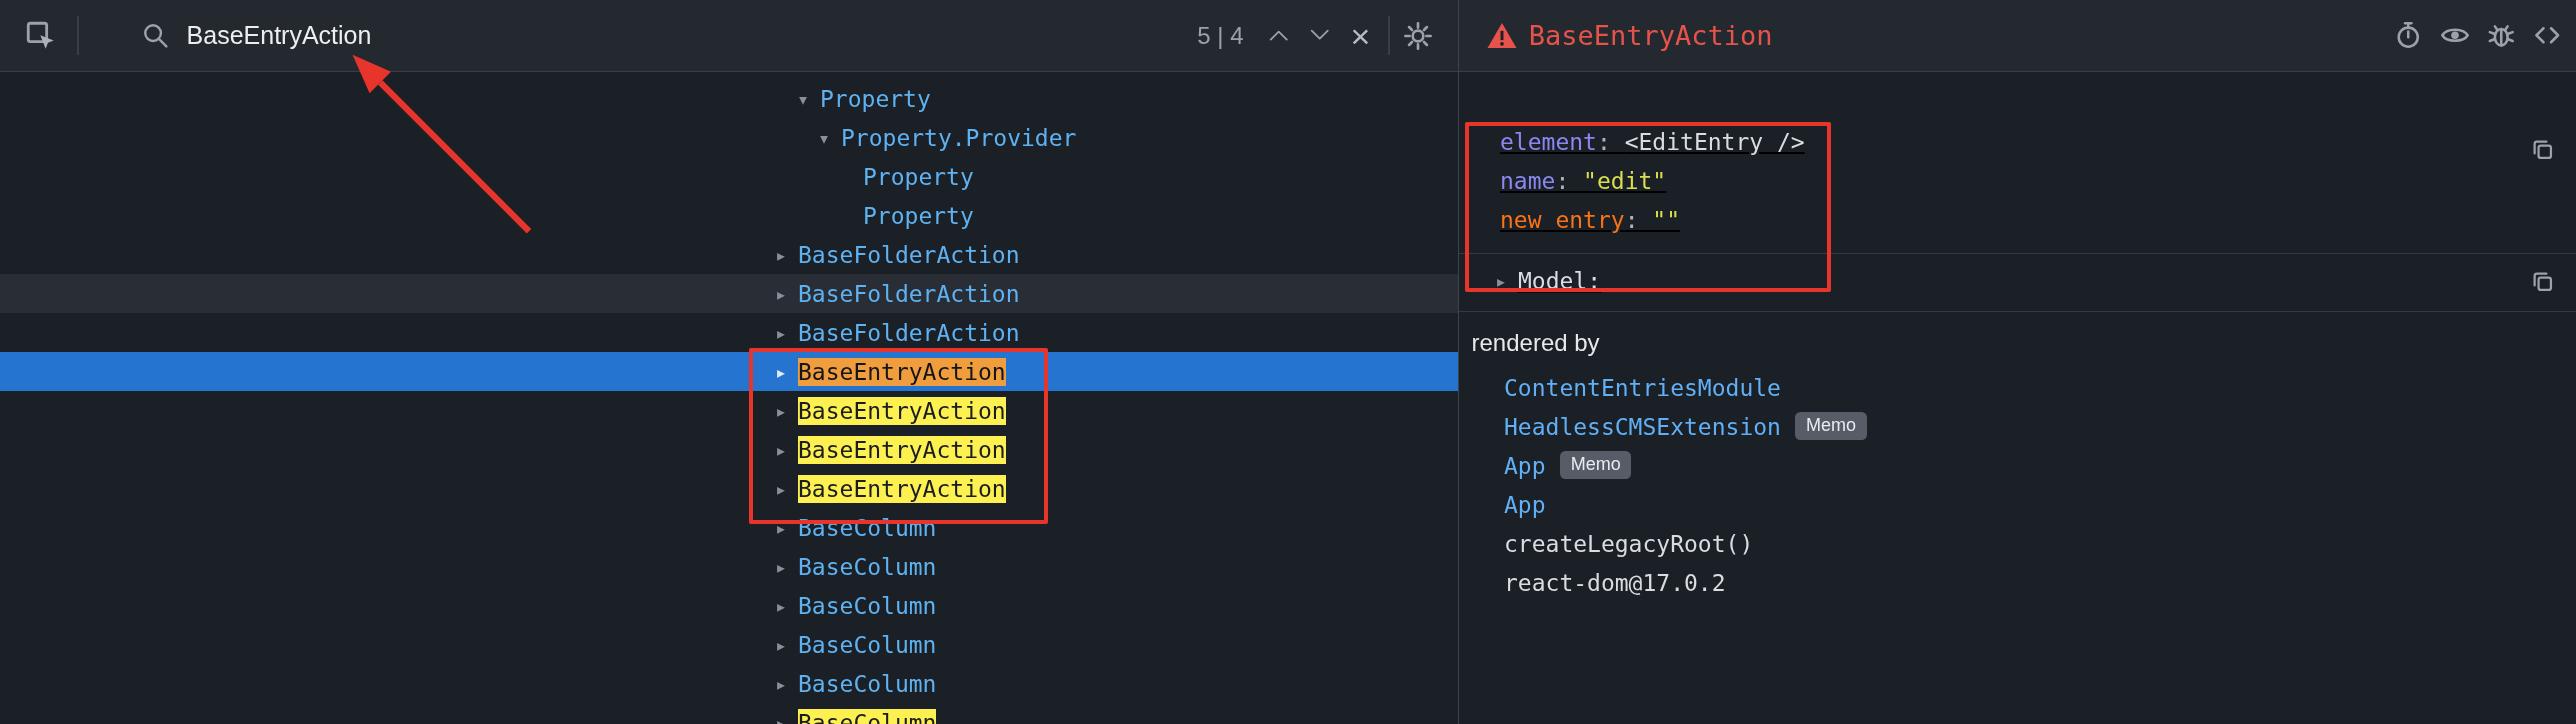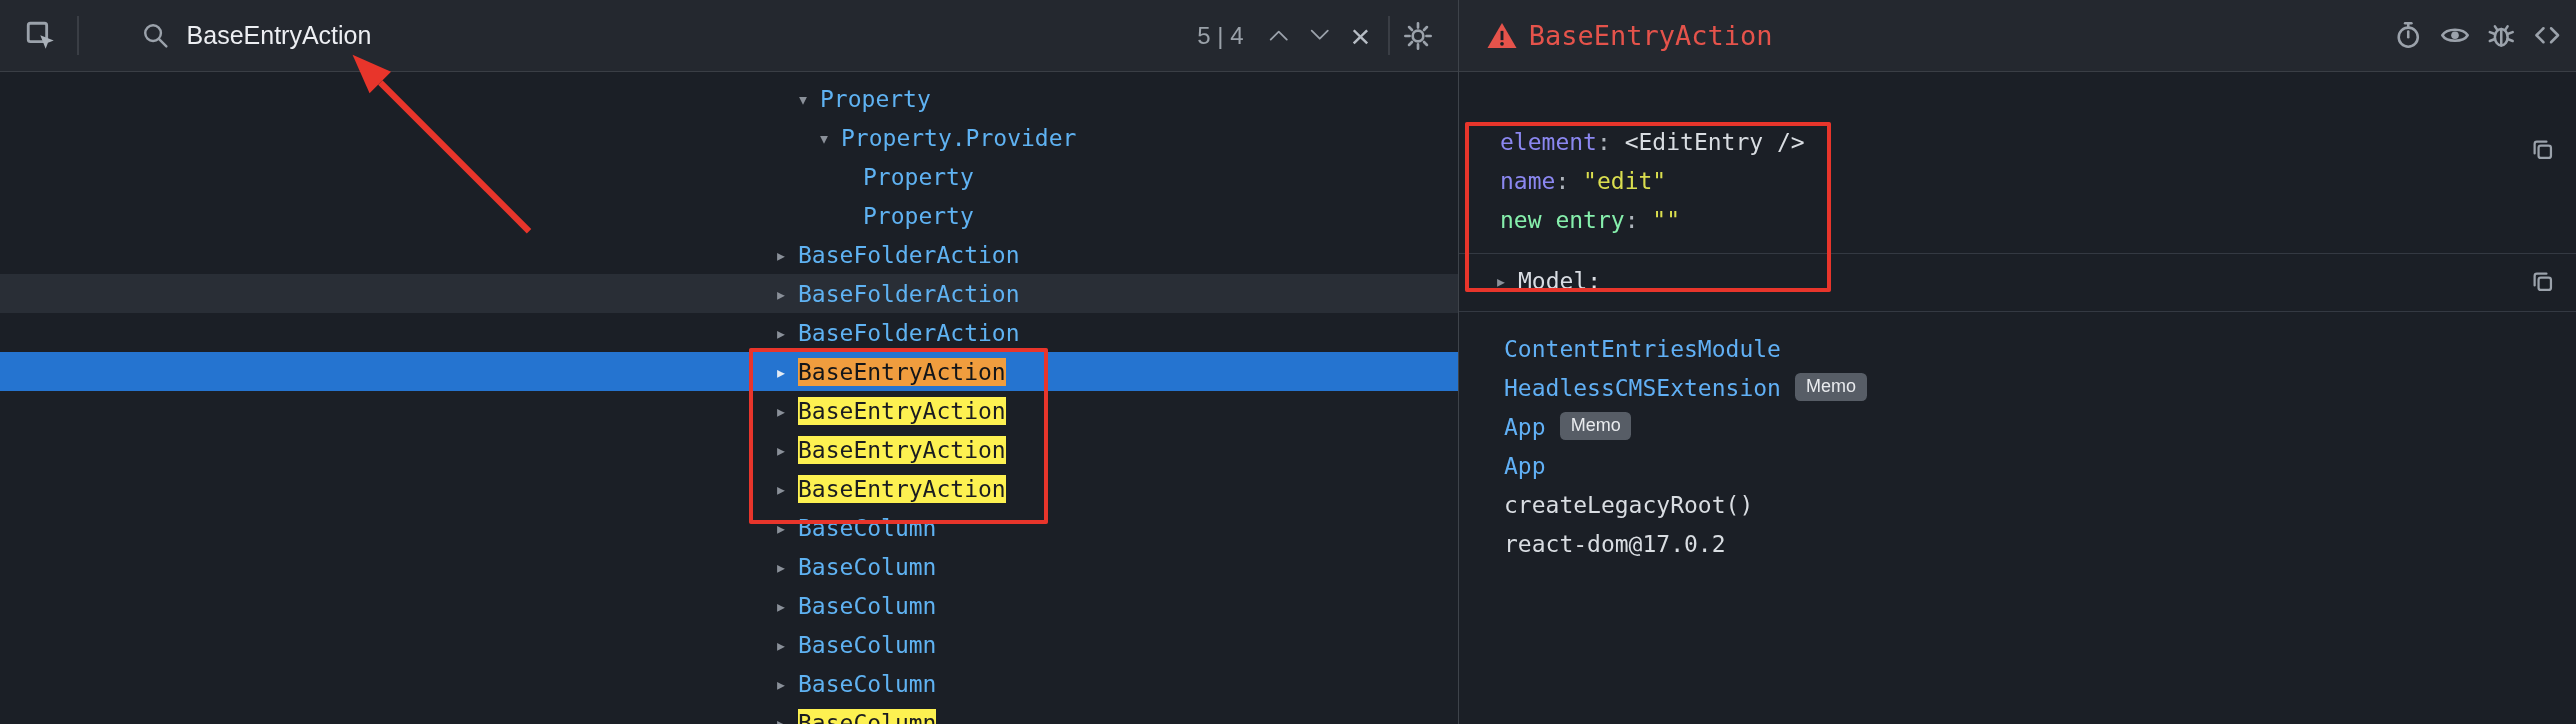--- a/index.html
+++ b/index.html
@@ -48,23 +48,23 @@
   
   .inspector-body { flex:1; overflow:hidden; padding-top:50px; }
   .section { position:relative; border-bottom:1.8px solid #343942; }
   .section.rb-section { border-bottom:none; }
   .props-section { padding-bottom:14.3px; }
   .hooks-section { padding-top:7.2px; padding-bottom:10.8px; }
   .rb-section { padding-top:10.8px; }
   .sec-label { height:39px; display:flex; align-items:center; padding-left:12.5px;
                font-size:24px; color:#e6e9ee; }
   .kv-row { height:39px; display:flex; align-items:center; padding-left:41px;
-            font-family:"DejaVu Sans Mono", monospace; font-size:23px; white-space:pre; }
+            font-family:"DejaVu Sans Mono", monospace; font-size:23px; white-space:pre;text-decoration:underline; }
   .key { color:#8b87f0; }
-  .key.dim { color:#86efac; }
+  .key.dim { color:#f97316; }
   .colon { color:#aeb4bc; }
   .val-el  { color:#d9dde2; }
   .val-str { color:#dade4f; }
   .hook-row { padding-left:36px; }
   .hooks-chev { color:#8a9099; }
   .hook-label { color:#d9dde3;text-align:center; }
   .rb-row { height:39px; display:flex; align-items:flex-end; padding-left:45px;
             font-family:"DejaVu Sans Mono", monospace; font-size:23px; color:#d9dde2; white-space:pre; }
   .rb-link { color:#61b0f5; }
   .badge { margin-left:14.3px; background:#575d66; color:#e9ebee; border-radius:5.4px;
@@ -257,20 +257,21 @@
           </div>
         <span class="copy-btn">
           <svg width="27" height="27" viewBox="0 0 24 24">
             <rect class="st" x="8.5" y="8.5" width="11" height="11" rx="2"></rect>
             <path class="st" d="M15.5 5 H7 a2 2 0 0 0 -2 2 v8.5"></path>
           </svg>
         </span>
       </div>
 
       <div class="section rb-section">
+        <div class="sec-label">rendered by</div>
         <div>
             <div class="rb-row"><span class="rb-link">ContentEntriesModule</span></div>
             <div class="rb-row"><span class="rb-link">HeadlessCMSExtension</span><span class="badge">Memo</span></div>
             <div class="rb-row"><span class="rb-link">App</span><span class="badge">Memo</span></div>
             <div class="rb-row"><span class="rb-link">App</span></div>
             <div class="rb-row"><span class="rb-plain">createLegacyRoot()</span></div>
             <div class="rb-row"><span class="rb-plain">react-dom@17.0.2</span></div>
           </div>
       </div>
     </div>

